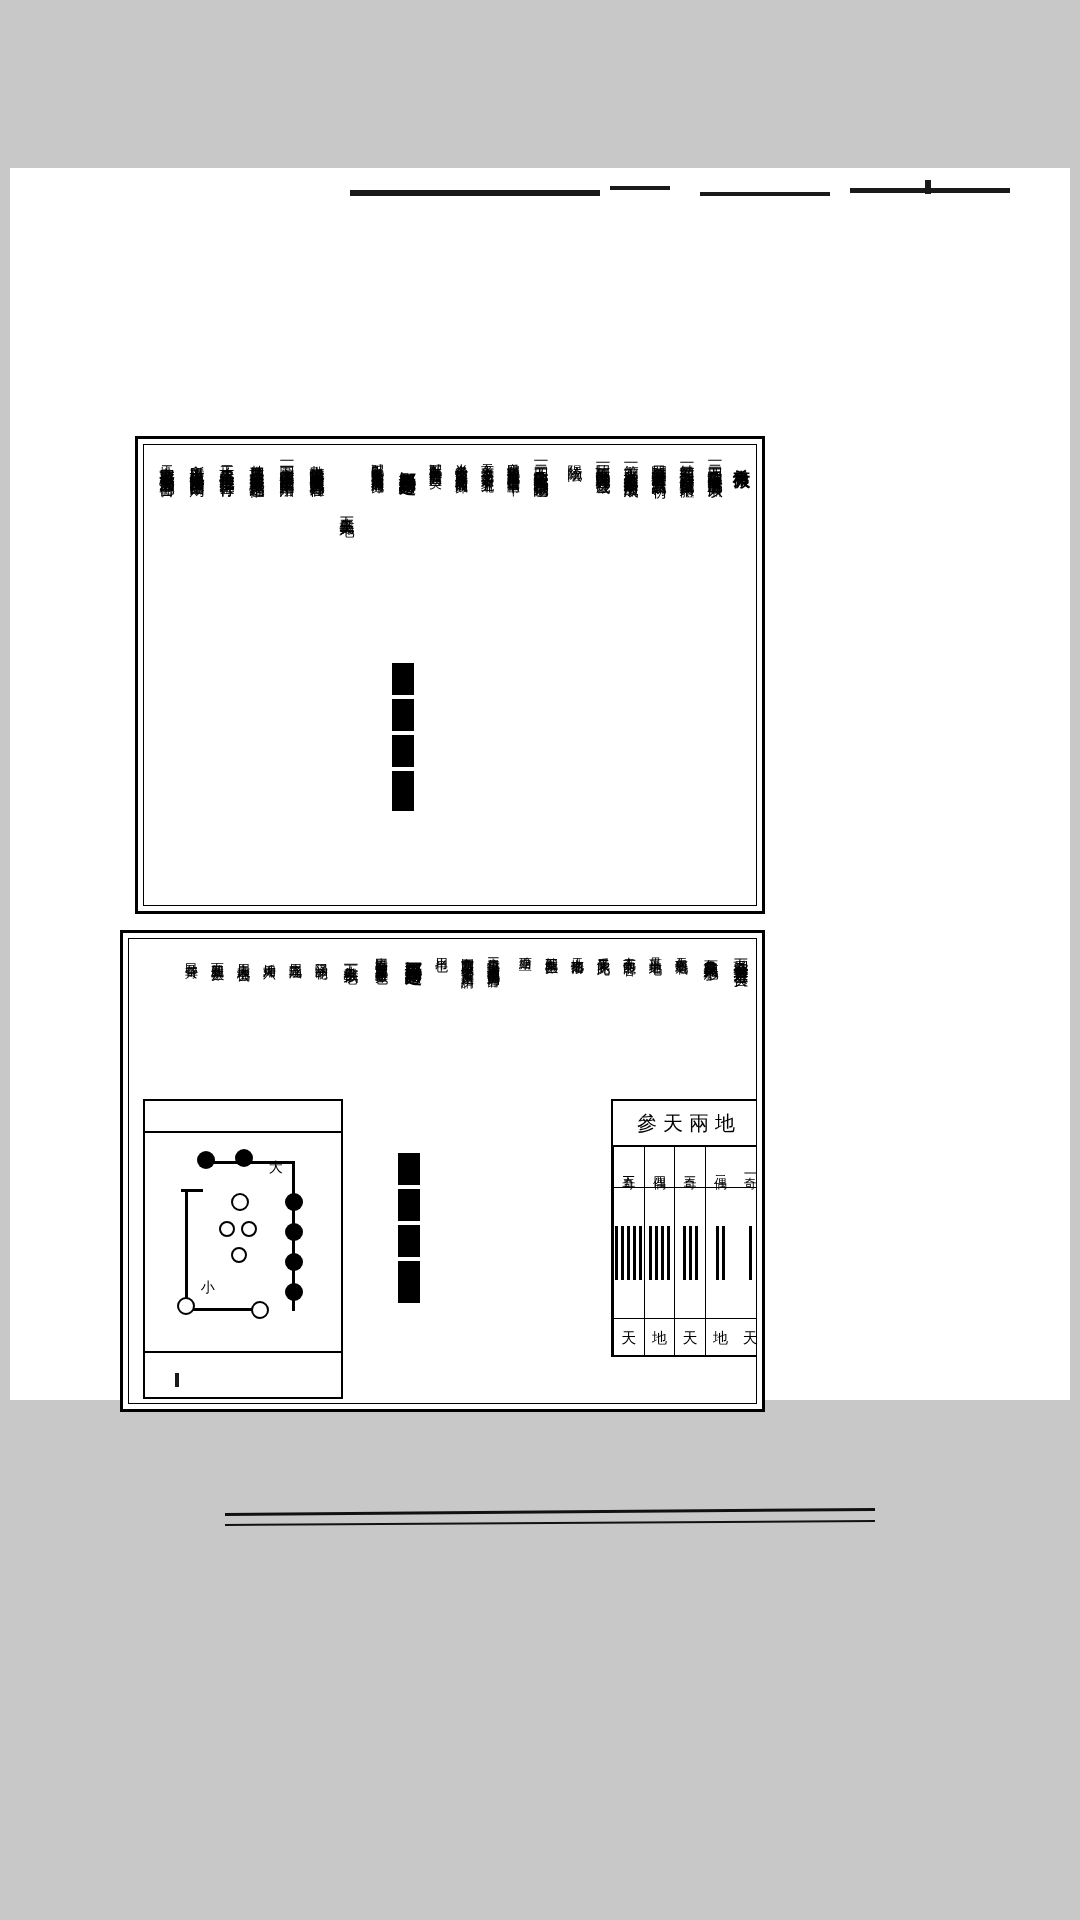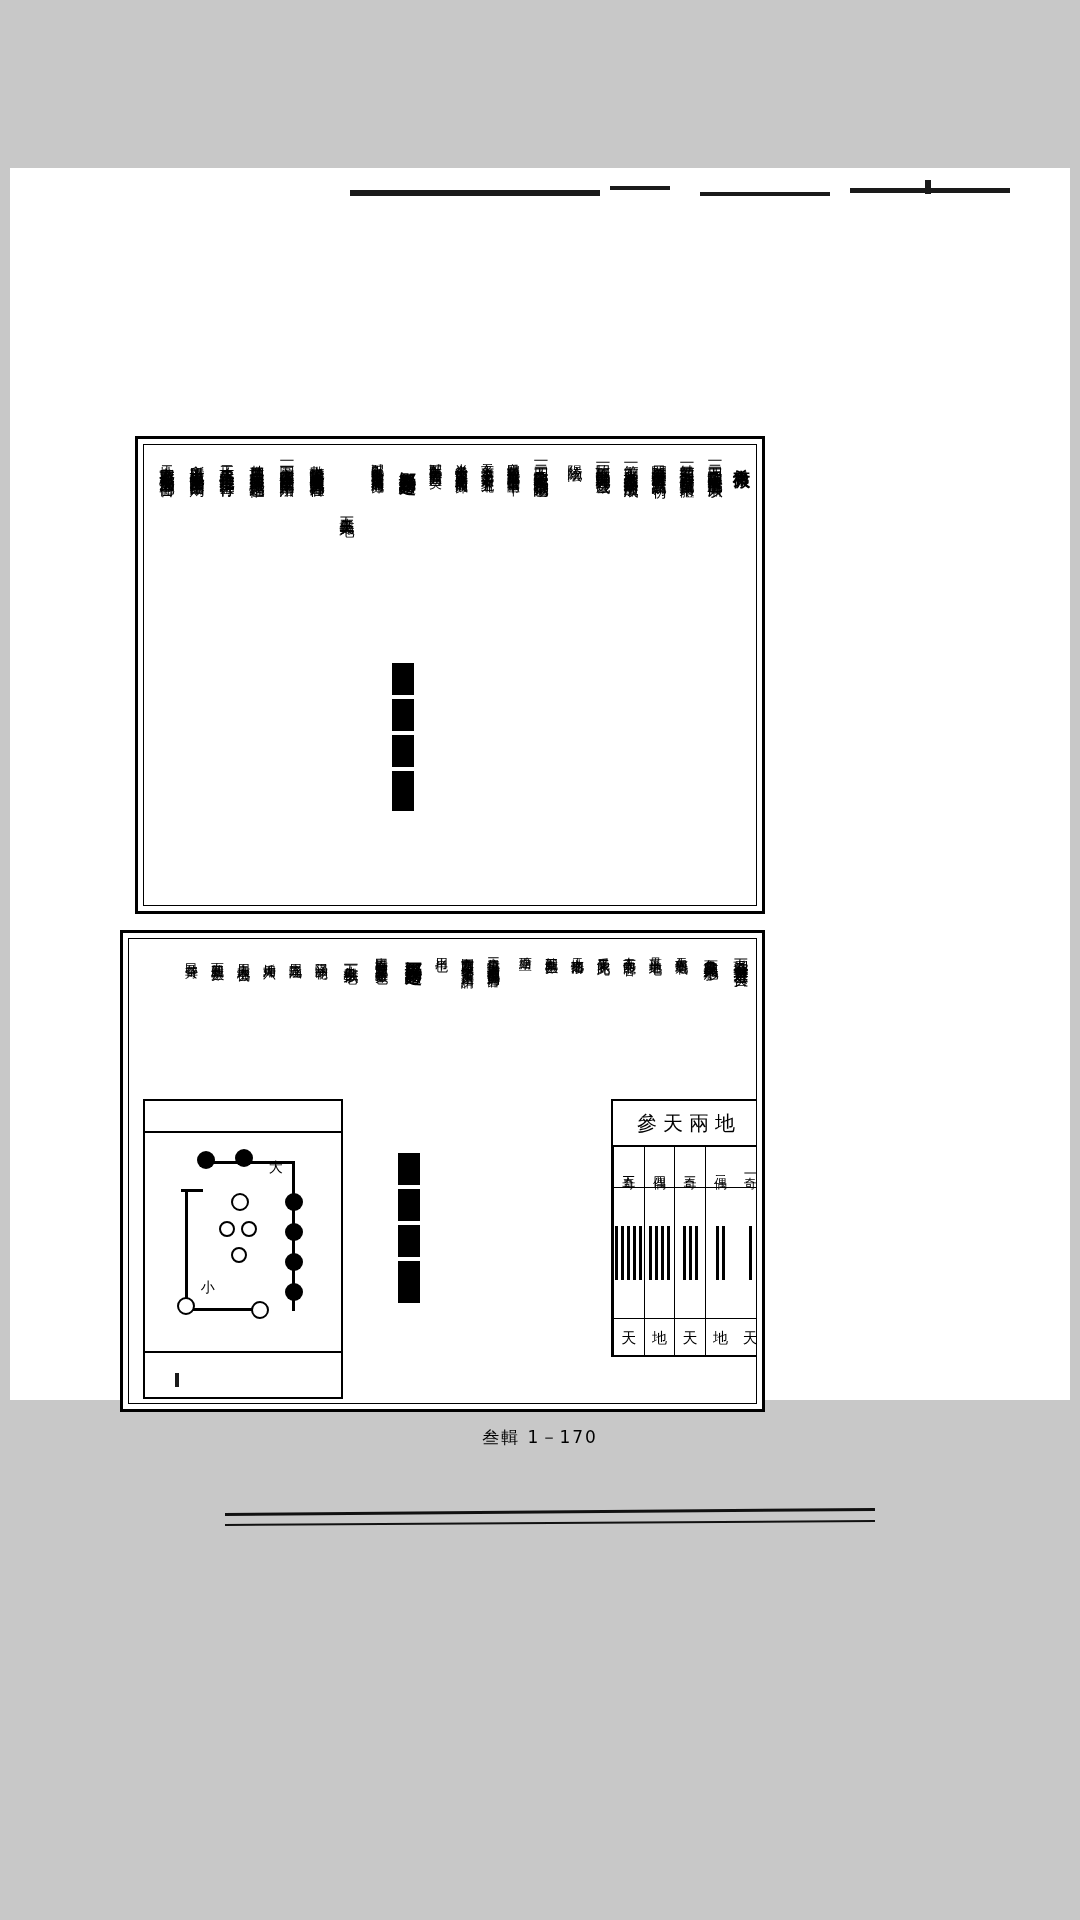--- a/index.html
+++ b/index.html
@@ -314,16 +314,15 @@
 
         <div class="vtext" style="position:absolute;left:124px;top:48px;font-size:14px;">大</div>
         <div class="vtext" style="position:absolute;left:56px;top:168px;font-size:14px;">小</div>
 
         <div class="speck" style="left:30px;top:272px;width:4px;height:14px;"></div>
       </div>
 
     </div>
   </div>
 
-  <div class="footer">叁輯 1－170</div>
   <div class="rule1"></div>
   <div class="rule2"></div>
 </div>
 
 </body></html>

